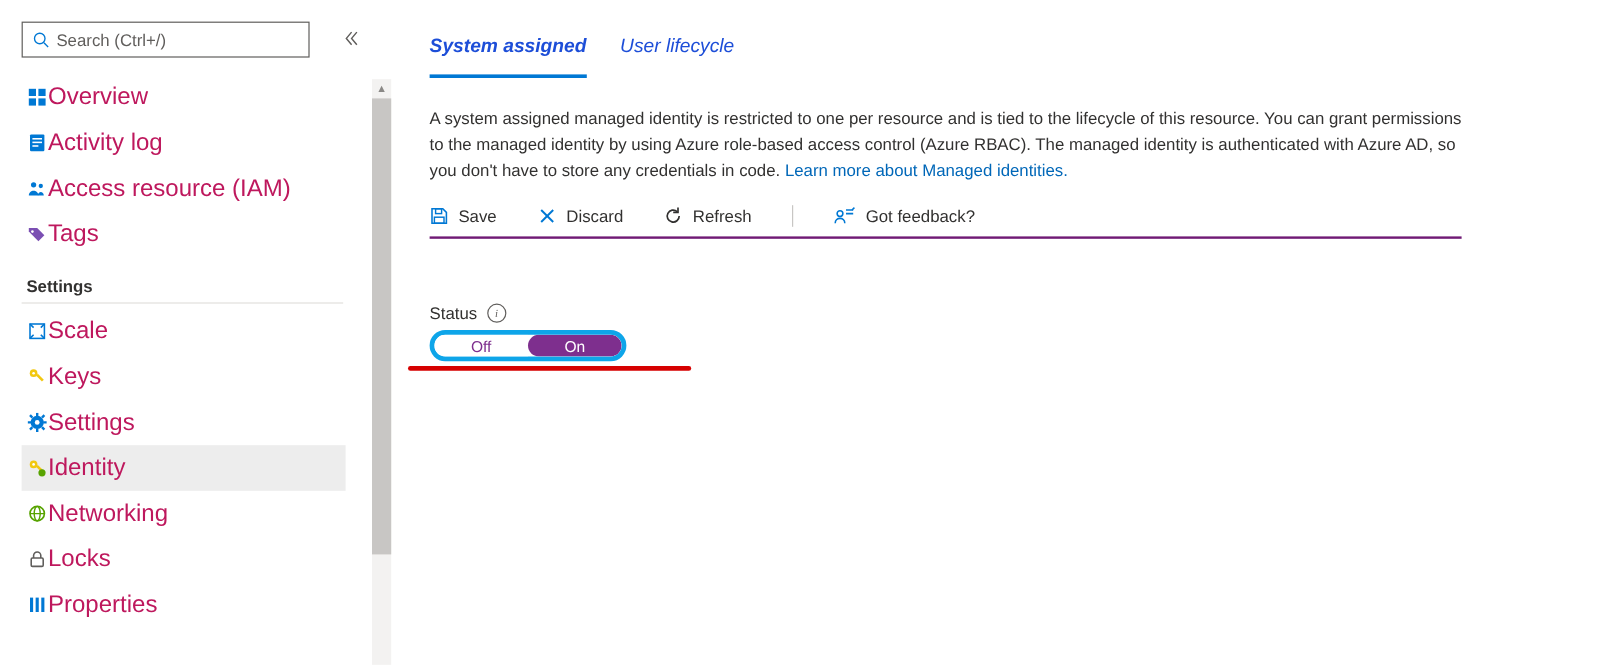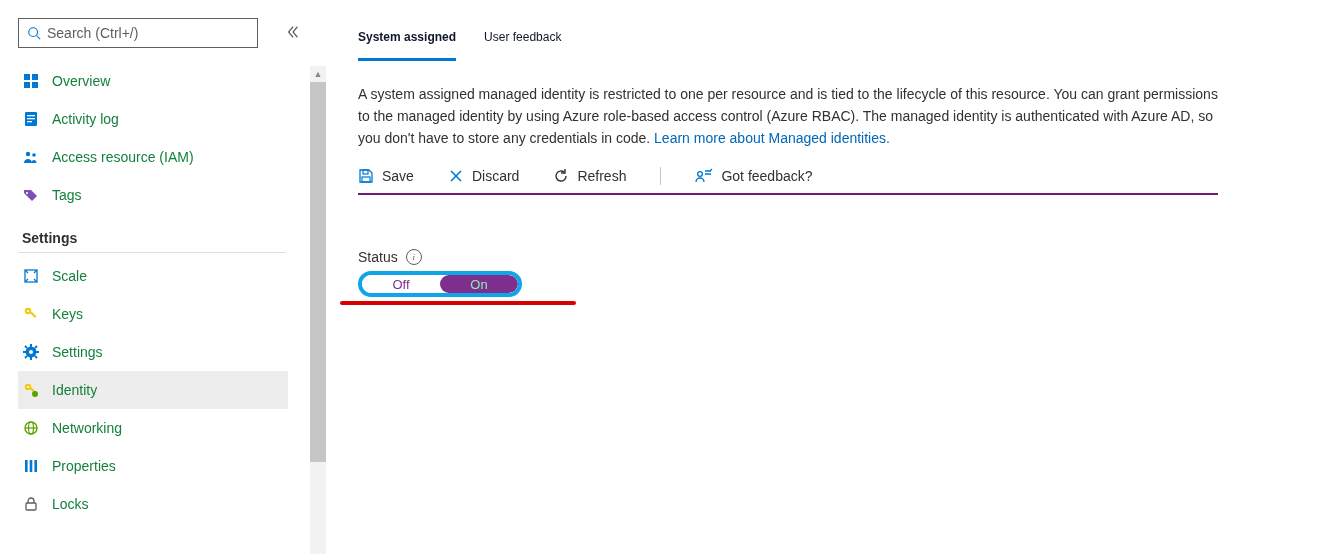--- a/index.html
+++ b/index.html
@@ -47,24 +47,23 @@
     font-size: 14px;
   }
   .nav {
     width: 270px;
   }
   .nav-item {
     display: flex;
     align-items: center;
     height: 38px;
     padding: 0 10px 0 4px;
-    gap: 12px;
     cursor: pointer;
-    font-size: 14px;
-    color: #15803d;
+    font-size: 20px;
+    color: #be185d;
   }
   .nav-item .icon { width: 18px; height: 18px; flex-shrink: 0; display:flex; align-items:center; justify-content:center; }
   .nav-item.selected {
     background: #ededed;
   }
   .section-header {
     font-size: 14px;
     color: #323130;
     font-weight: 600;
     padding: 16px 4px 6px 4px;
@@ -104,24 +103,25 @@
     padding: 0 26px 0 40px;
   }
   .tabs {
     display: flex;
     gap: 28px;
     margin-top: 12px;
     border-bottom: 0px solid transparent;
   }
   .tab {
     padding: 0 0 14px 0;
-    font-size: 12px;
-    color: #0f172a;
+    font-size: 16px;
+    color: #1d4ed8;
     cursor: pointer;
     border-bottom: 3px solid transparent;
+    font-style: italic;
   }
   .tab.active {
     font-weight: 600;
     border-bottom-color: #0078d4;
   }
   .description {
     margin: 22px 0 14px 0;
     font-size: 14px;
     line-height: 22px;
     color: #323130;
@@ -178,21 +178,21 @@
   }
   .toggle-half {
     flex: 1;
     display: flex;
     align-items: center;
     justify-content: center;
     font-size: 13px;
     cursor: pointer;
   }
   .toggle-off { color: #7e2f8e; background: #fff; }
-  .toggle-on  { color: #86efac; background: #7e2f8e; border-radius: 14px; }
+  .toggle-on  { color: #ffffff; background: #7e2f8e; border-radius: 14px; }
   .annotation-underline {
     position: absolute;
     left: -18px;
     top: 52px;
     height: 4px;
     width: 236px;
     background: #d60000;
     border-radius: 2px;
   }
 </style>
@@ -319,52 +319,52 @@
               <circle cx="8" cy="8" r="6" fill="none" stroke="#57a300" stroke-width="1.4"></circle>
               <ellipse cx="8" cy="8" rx="2.5" ry="6" fill="none" stroke="#57a300" stroke-width="1.2"></ellipse>
               <line x1="2" y1="8" x2="14" y2="8" stroke="#57a300" stroke-width="1.2"></line>
             </svg>
         </span>
         <span>Networking</span>
       </div>
       <div class="nav-item">
         <span class="icon">
           <svg width="16" height="16" viewBox="0 0 16 16">
+              <rect x="3" y="7" width="10" height="7" rx="1" fill="none" stroke="#605e5c" stroke-width="1.3"></rect>
+              <path d="M5 7 V5 a3 3 0 0 1 6 0 V7" fill="none" stroke="#605e5c" stroke-width="1.3"></path>
+            </svg>
+        </span>
+        <span>Locks</span>
+      </div>
+      <div class="nav-item">
+        <span class="icon">
+          <svg width="16" height="16" viewBox="0 0 16 16">
               <rect x="2" y="2" width="2.6" height="12" fill="#0078d4"></rect>
               <rect x="6.7" y="2" width="2.6" height="12" fill="#0078d4"></rect>
               <rect x="11.4" y="2" width="2.6" height="12" fill="#0078d4"></rect>
             </svg>
         </span>
         <span>Properties</span>
       </div>
-      <div class="nav-item">
-        <span class="icon">
-          <svg width="16" height="16" viewBox="0 0 16 16">
-              <rect x="3" y="7" width="10" height="7" rx="1" fill="none" stroke="#605e5c" stroke-width="1.3"></rect>
-              <path d="M5 7 V5 a3 3 0 0 1 6 0 V7" fill="none" stroke="#605e5c" stroke-width="1.3"></path>
-            </svg>
-        </span>
-        <span>Locks</span>
-      </div>
     </div>
 
     <div class="scrollbar-track">
       <div class="scrollbar-arrow">▲</div>
       <div class="scrollbar-thumb"></div>
     </div>
   </div>
 
   <div class="main">
 
     <div class="tabs">
       <div class="tab active">
         <span>System assigned</span>
       </div>
       <div class="tab">
-        <span>User feedback</span>
+        <span>User lifecycle</span>
       </div>
     </div>
 
     <div class="description">
       <span>A system assigned managed identity is restricted to one per resource and is tied to the lifecycle of this resource. You can grant permissions to the managed identity by using Azure role-based access control (Azure RBAC). The managed identity is authenticated with Azure AD, so you don't have to store any credentials in code. </span>
       <a href="#">Learn more about Managed identities.</a>
     </div>
 
     <div class="toolbar">
       <div class="tool-btn">

